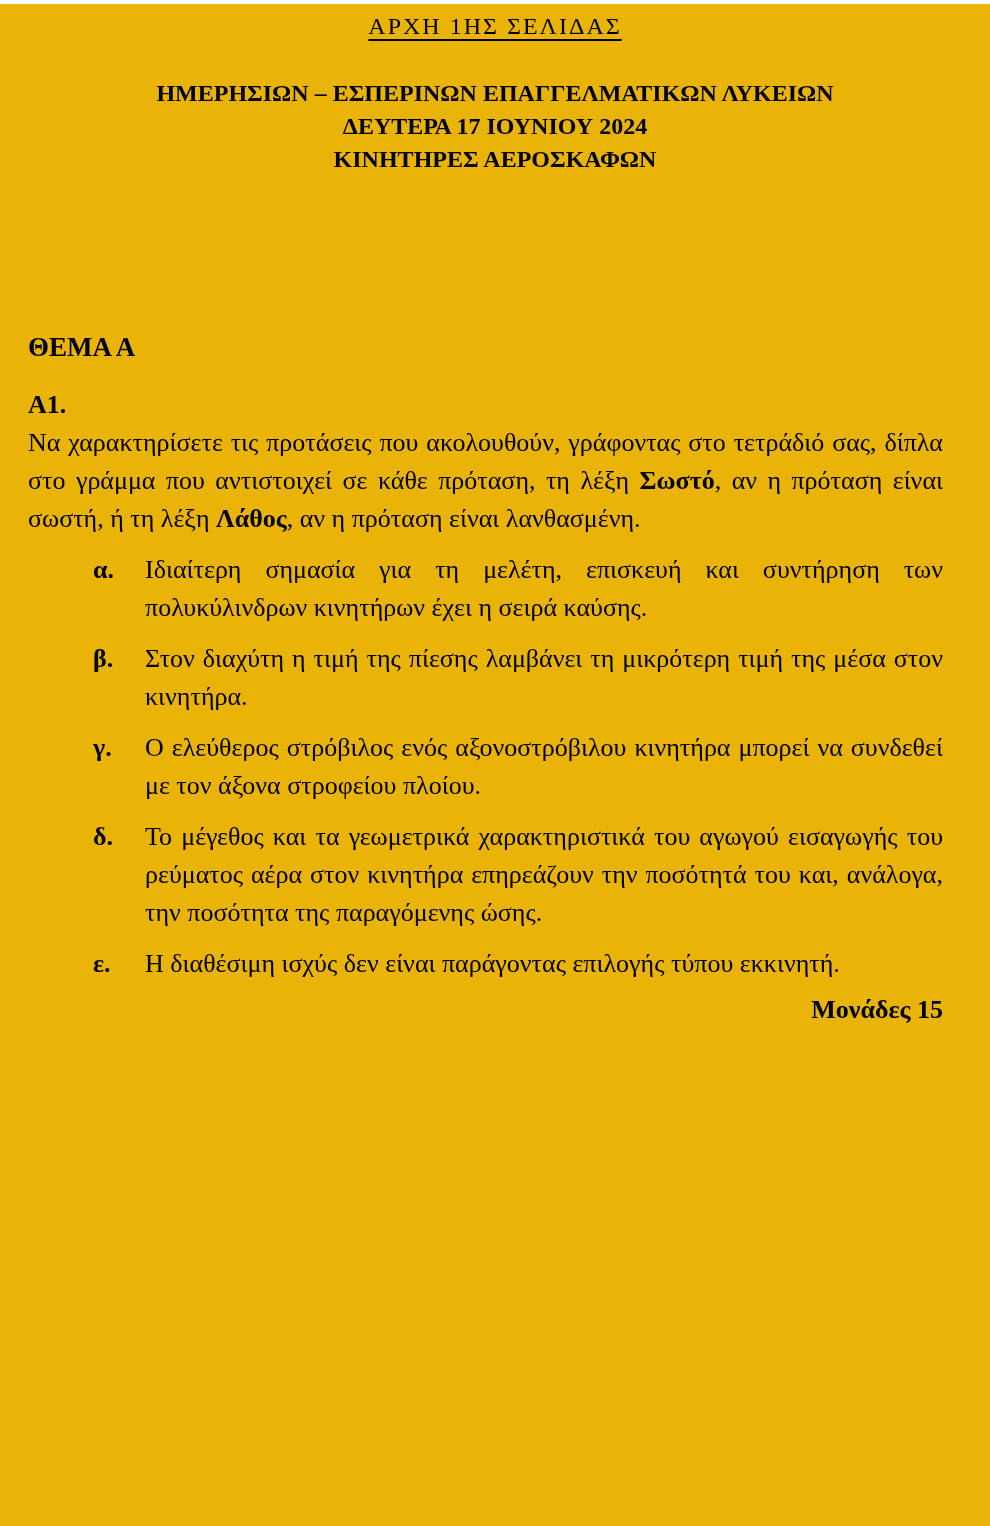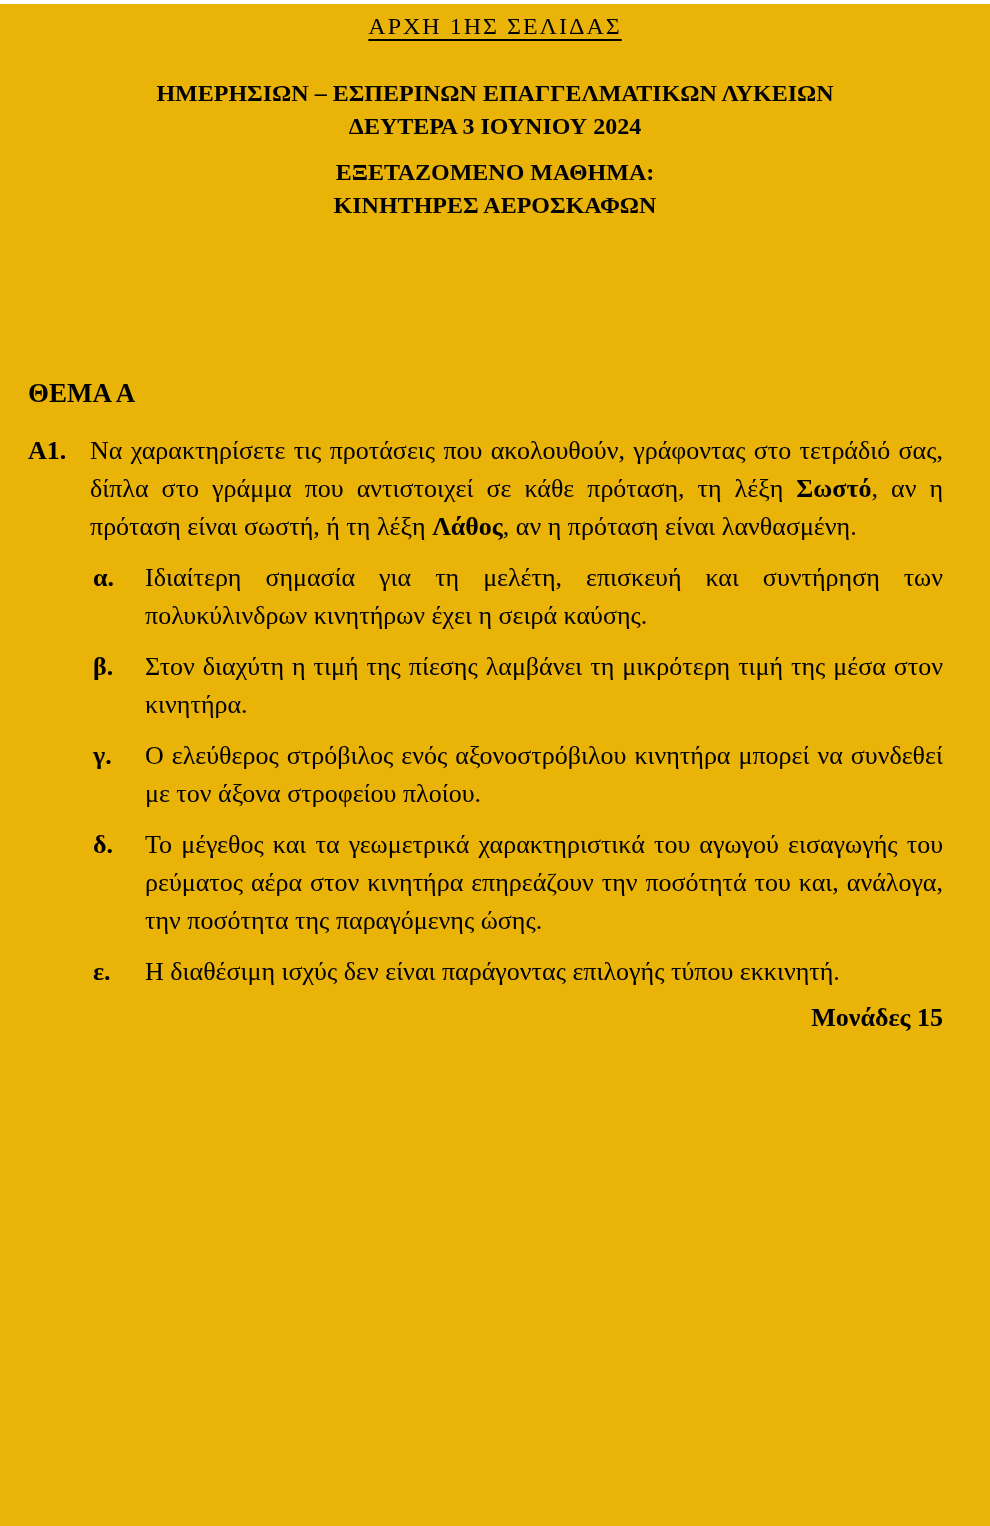--- a/index.html
+++ b/index.html
@@ -47,20 +47,21 @@
   }
   .theme-title {
     font-size: 27px;
     font-weight: 700;
   }
   .question {
     display: flex;
     margin-top: 23px;
     font-size: 26px;
     line-height: 38px;
+    flex-direction: column;
   }
   .q-label {
     width: 62px;
     flex-shrink: 0;
     font-weight: 700;
   }
   .q-body {
     flex: 1;
     text-align: justify;
     text-align-last: left;
@@ -113,22 +114,21 @@
 <body>
 
 <div class="page">
 
   <div class="top-line">
     <span>ΑΡΧΗ 1ΗΣ ΣΕΛΙΔΑΣ</span>
   </div>
 
   <div class="header-block">
     <div>ΗΜΕΡΗΣΙΩΝ – ΕΣΠΕΡΙΝΩΝ ΕΠΑΓΓΕΛΜΑΤΙΚΩΝ ΛΥΚΕΙΩΝ</div>
-    <div>ΔΕΥΤΕΡΑ 3 ΙΟΥΝΙΟΥ 2024</div>
-    <div class="gap-sm">ΕΞΕΤΑΖΟΜΕΝΟ ΜΑΘΗΜΑ:</div>
+    <div>ΔΕΥΤΕΡΑ 17 ΙΟΥΝΙΟΥ 2024</div>
     <div>ΚΙΝΗΤΗΡΕΣ ΑΕΡΟΣΚΑΦΩΝ</div>
   </div>
 
   <div class="main">
 
     <div class="theme-title">ΘΕΜΑ Α</div>
 
     <div class="question">
       <div class="q-label">Α1.</div>
       <div class="q-body"><span>Να χαρακτηρίσετε τις προτάσεις που ακολουθούν, γράφοντας στο τετράδιό σας, δίπλα στο γράμμα που αντιστοιχεί σε κάθε πρόταση, τη λέξη </span><b>Σωστό</b><span>, αν η πρόταση είναι σωστή, ή τη λέξη </span><b>Λάθος</b><span>, αν η πρόταση είναι λανθασμένη.</span></div>

